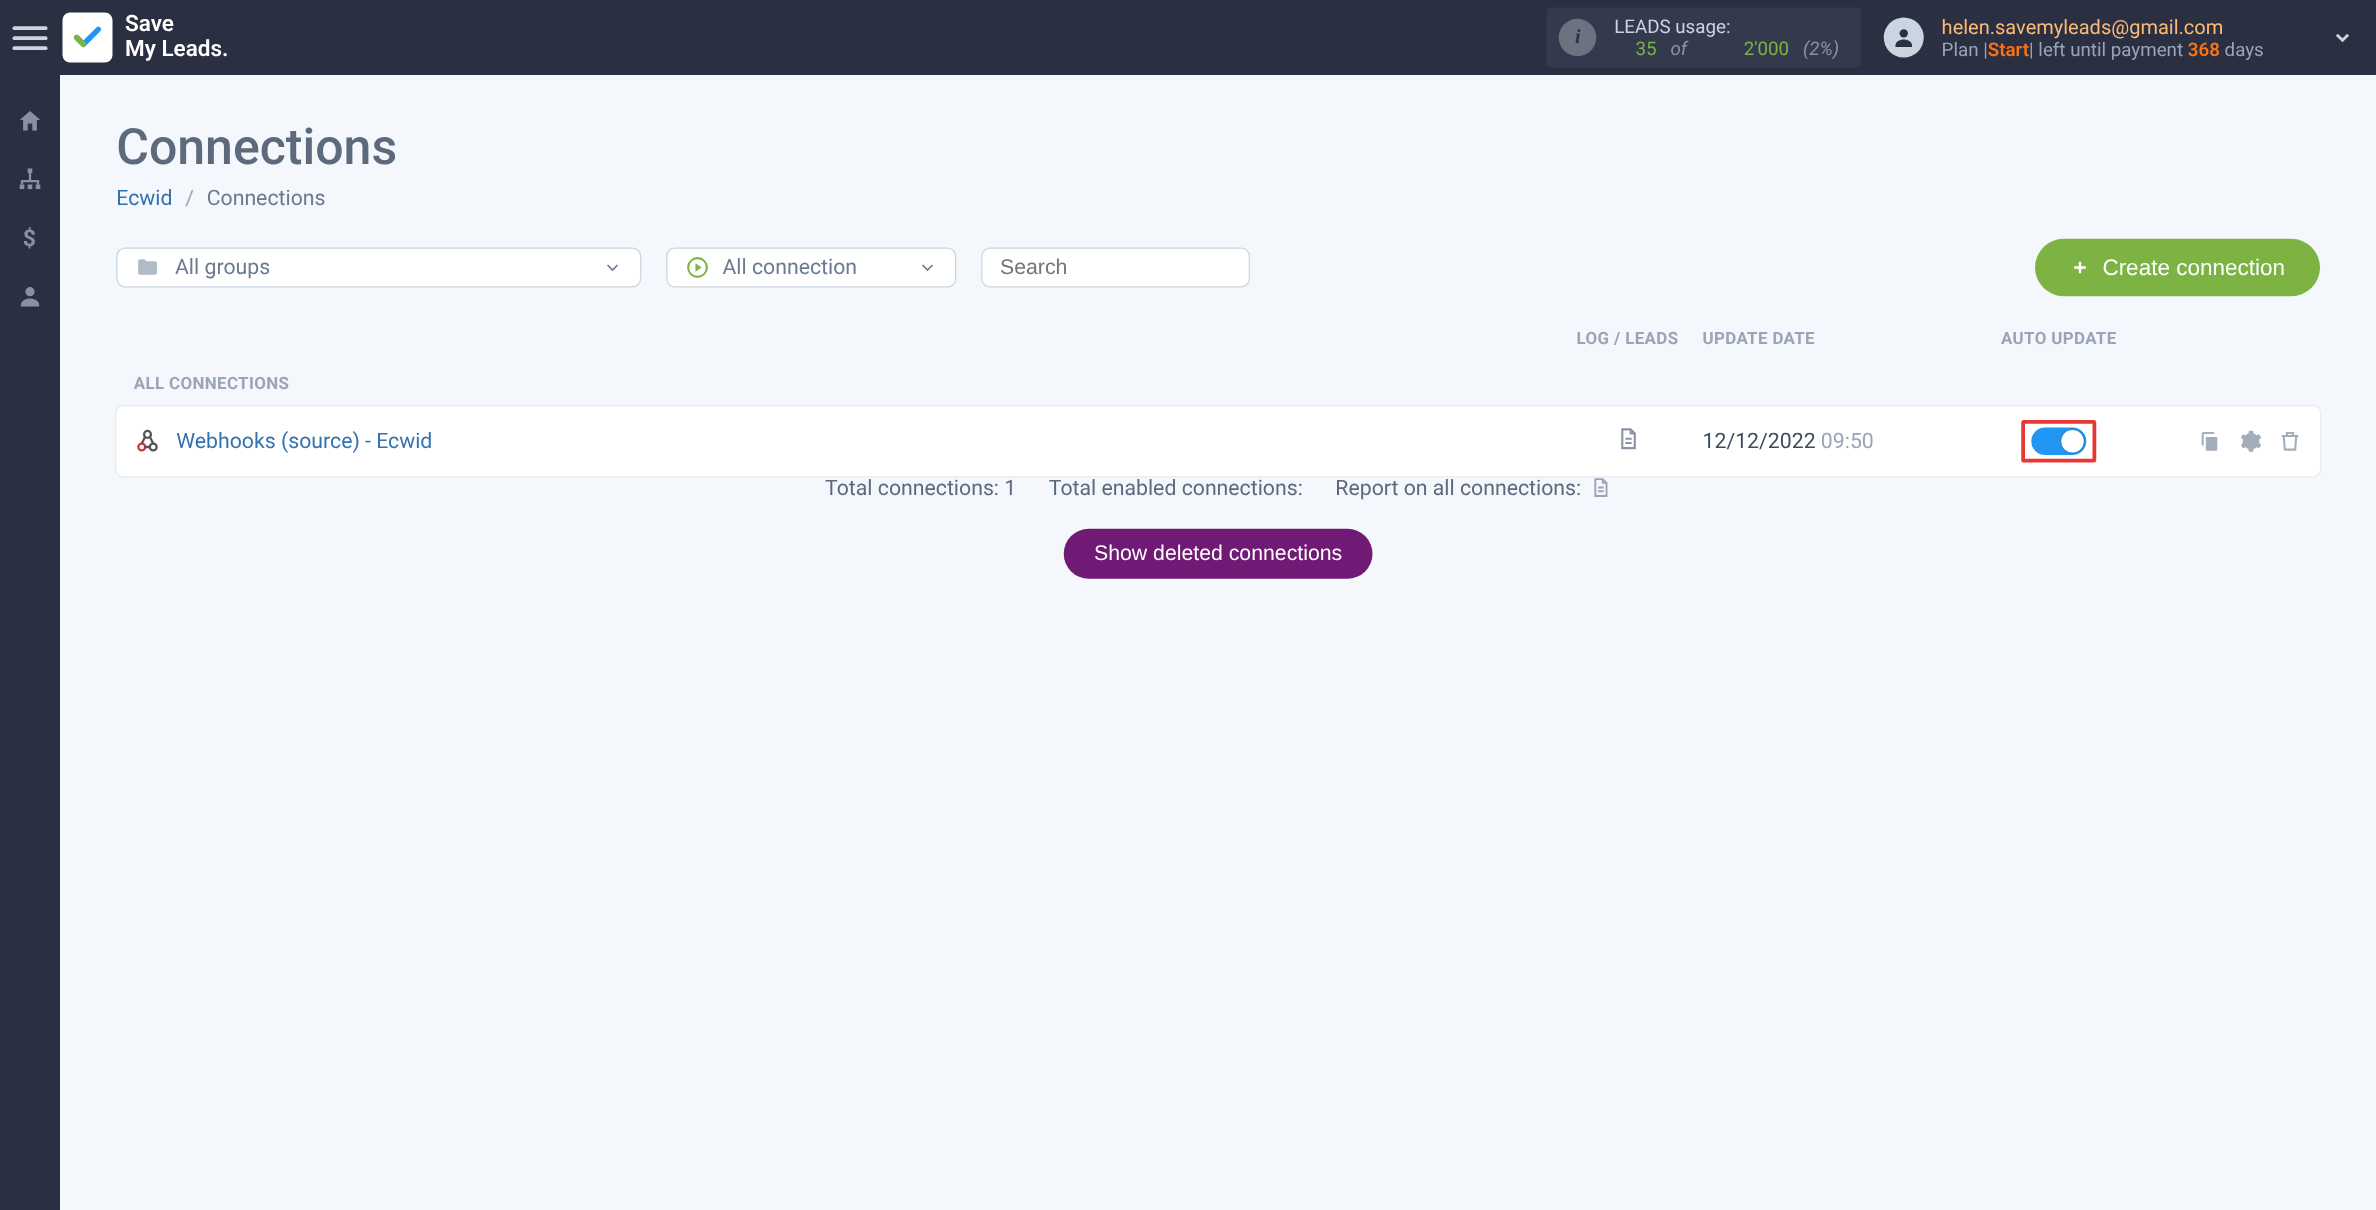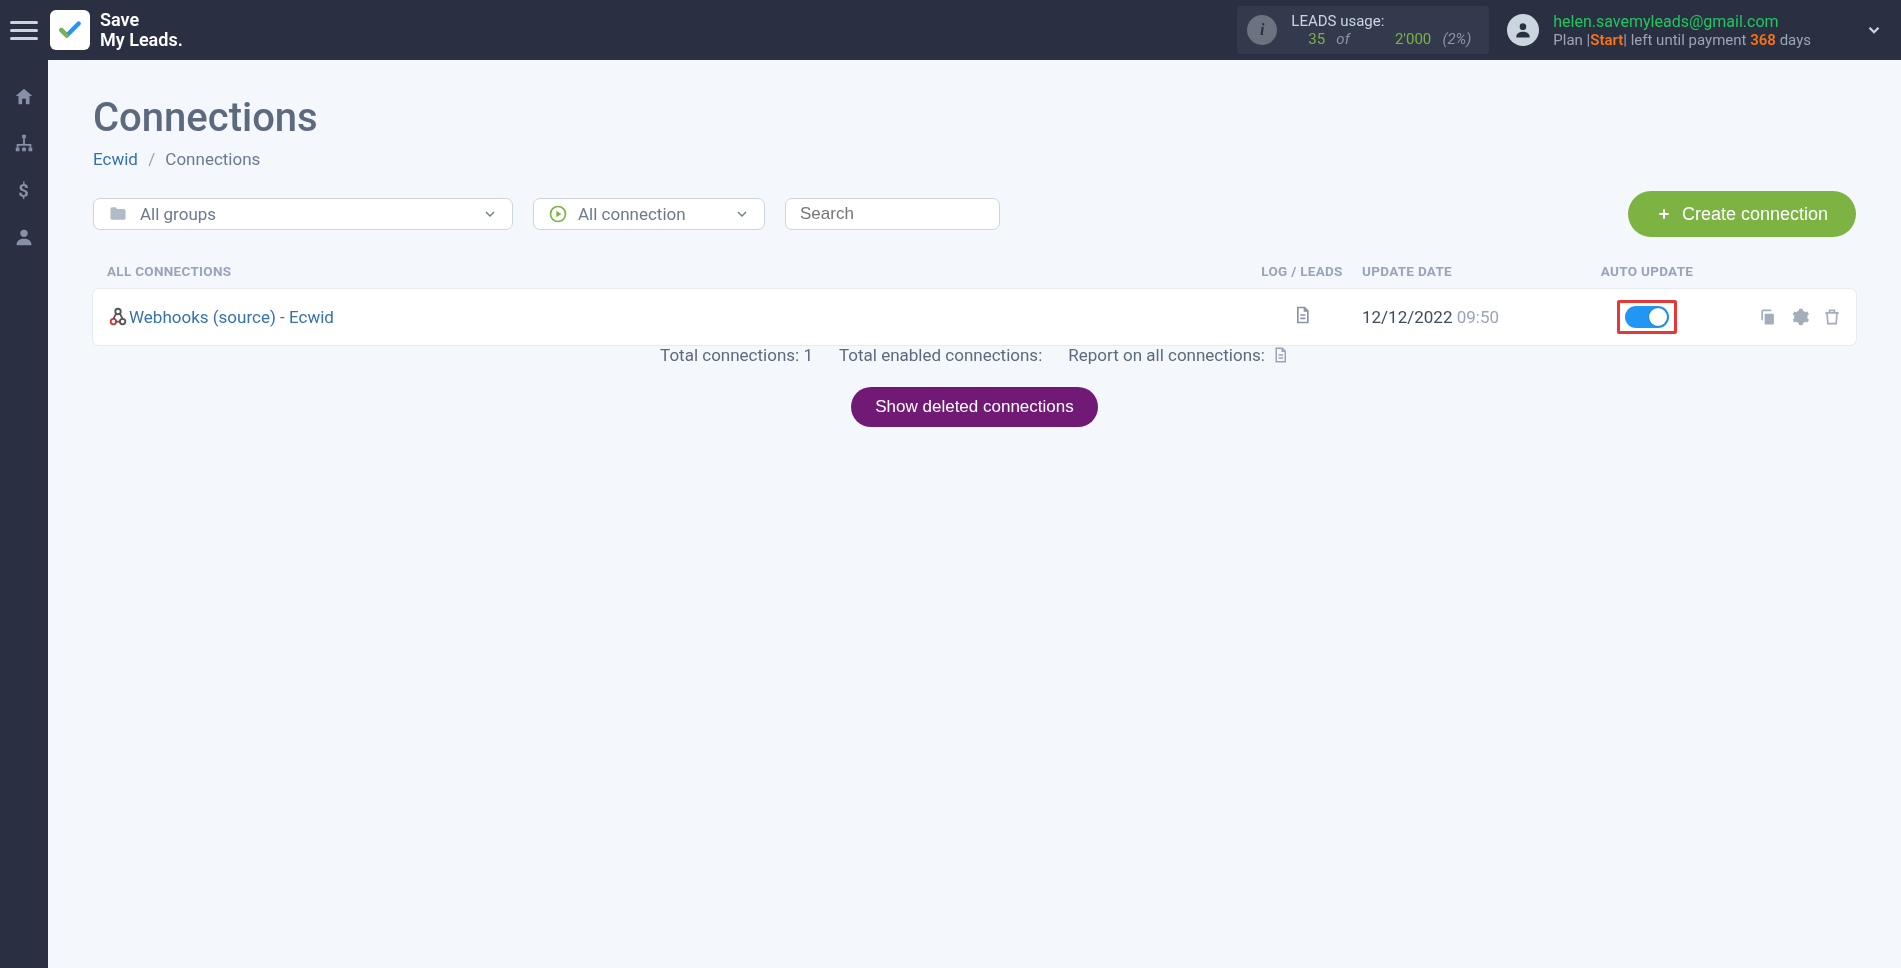--- a/index.html
+++ b/index.html
@@ -43,21 +43,21 @@
   }
   .leads-text { font-size:15px; color:#cbd5e0;}
   .leads-text .used{color:#7cb342;margin-left:17px;}
   .leads-text .muted{color:#8a93a6; font-style:italic;}
   .user-box { display:flex; align-items:center; gap:14px;}
   .avatar-circle {
     width:32px;height:32px;border-radius:50%;background:#cbd5e0;
     display:flex;align-items:center;justify-content:center;
   }
   .user-text{font-size:16px;}
-  .user-text .email{color:#22c55e;}
+  .user-text .email{color:#fdba74;}
   .user-text .plan{color:#9aa4b8;font-size:15px;}
   .user-text .plan b{color:#f97316;font-weight:600;}
   .chev-down{margin-left:40px;}
 
   .layout{display:flex;height:calc(100% - 60px);}
 
   
   .sidebar{
     width:48px;background:#2a3042;display:flex;flex-direction:column;align-items:center;padding-top:26px;gap:24px;
   }
@@ -88,31 +88,31 @@
   .play-ic{margin-right:10px;}
 
   .create-btn{
     margin-left:auto;height:46px;padding:0 28px;background:#7cb342;color:#fff;border:none;border-radius:23px;
     font-size:18px;display:flex;align-items:center;gap:10px;cursor:pointer;
   }
 
   .tbl-head{
     display:flex;padding:4px 14px 10px 14px;font-size:13.5px;font-weight:700;color:#9aa4b8;letter-spacing:.3px;
   }
-  .col-name{flex:1;}
+  .col-name{flex:1;margin-top:36px;}
   .col-log{width:120px;text-align:center;}
   .col-date{width:200px;}
   .col-auto{width:170px;text-align:center;}
   .col-act{width:110px;}
 
   .row-card{
     background:#fff;border-radius:6px;height:56px;display:flex;align-items:center;padding:0 14px;
     box-shadow:0 0 0 1px #e6ebf2;
   }
-  .row-card .c-name{flex:1;display:flex;align-items:center;gap:0;}
+  .row-card .c-name{flex:1;display:flex;align-items:center;gap:12px;}
   .row-card .c-name a{color:#3572b0;text-decoration:none;font-size:17px;}
   .row-card .c-log{width:120px;text-align:center;color:#8a93a6;}
   .row-card .c-date{width:200px;font-size:17px;color:#3f4c5f;}
   .row-card .c-date .time{color:#9aa4b8;}
   .row-card .c-auto{width:170px;display:flex;justify-content:center;}
   .row-card .c-act{width:110px;display:flex;gap:12px;justify-content:flex-end;color:#a4adba;}
   .row-card .c-act svg{cursor:pointer;}
 
   .hl-box{border:3px solid #e53935;padding:3px 5px;border-radius:2px;}
   .toggle{
@@ -309,21 +309,21 @@
             <path d="M4 7h16M9 7V4h6v3M6 7l1 13h10l1-13"></path>
           </svg>
       </div>
     </div>
 
     <div class="summary">
       <span>
         <span>Total connections: </span><span>1</span>
       </span>
       <span>Total enabled connections:</span>
-      <span style="display:flex;align-items:center;gap:6px;">
+      <span style="display:flex;align-items:flex-start;gap:6px;">
         <span>Report on all connections:</span>
         <svg width="18" height="18" viewBox="0 0 24 24" fill="none" stroke="#9aa4b8" stroke-width="2">
             <path d="M7 3h8l4 4v14H7z"></path>
             <path d="M15 3v4h4"></path>
             <path d="M10 12h6M10 16h6"></path>
           </svg>
       </span>
     </div>
 
     <button class="show-deleted">Show deleted connections</button>

